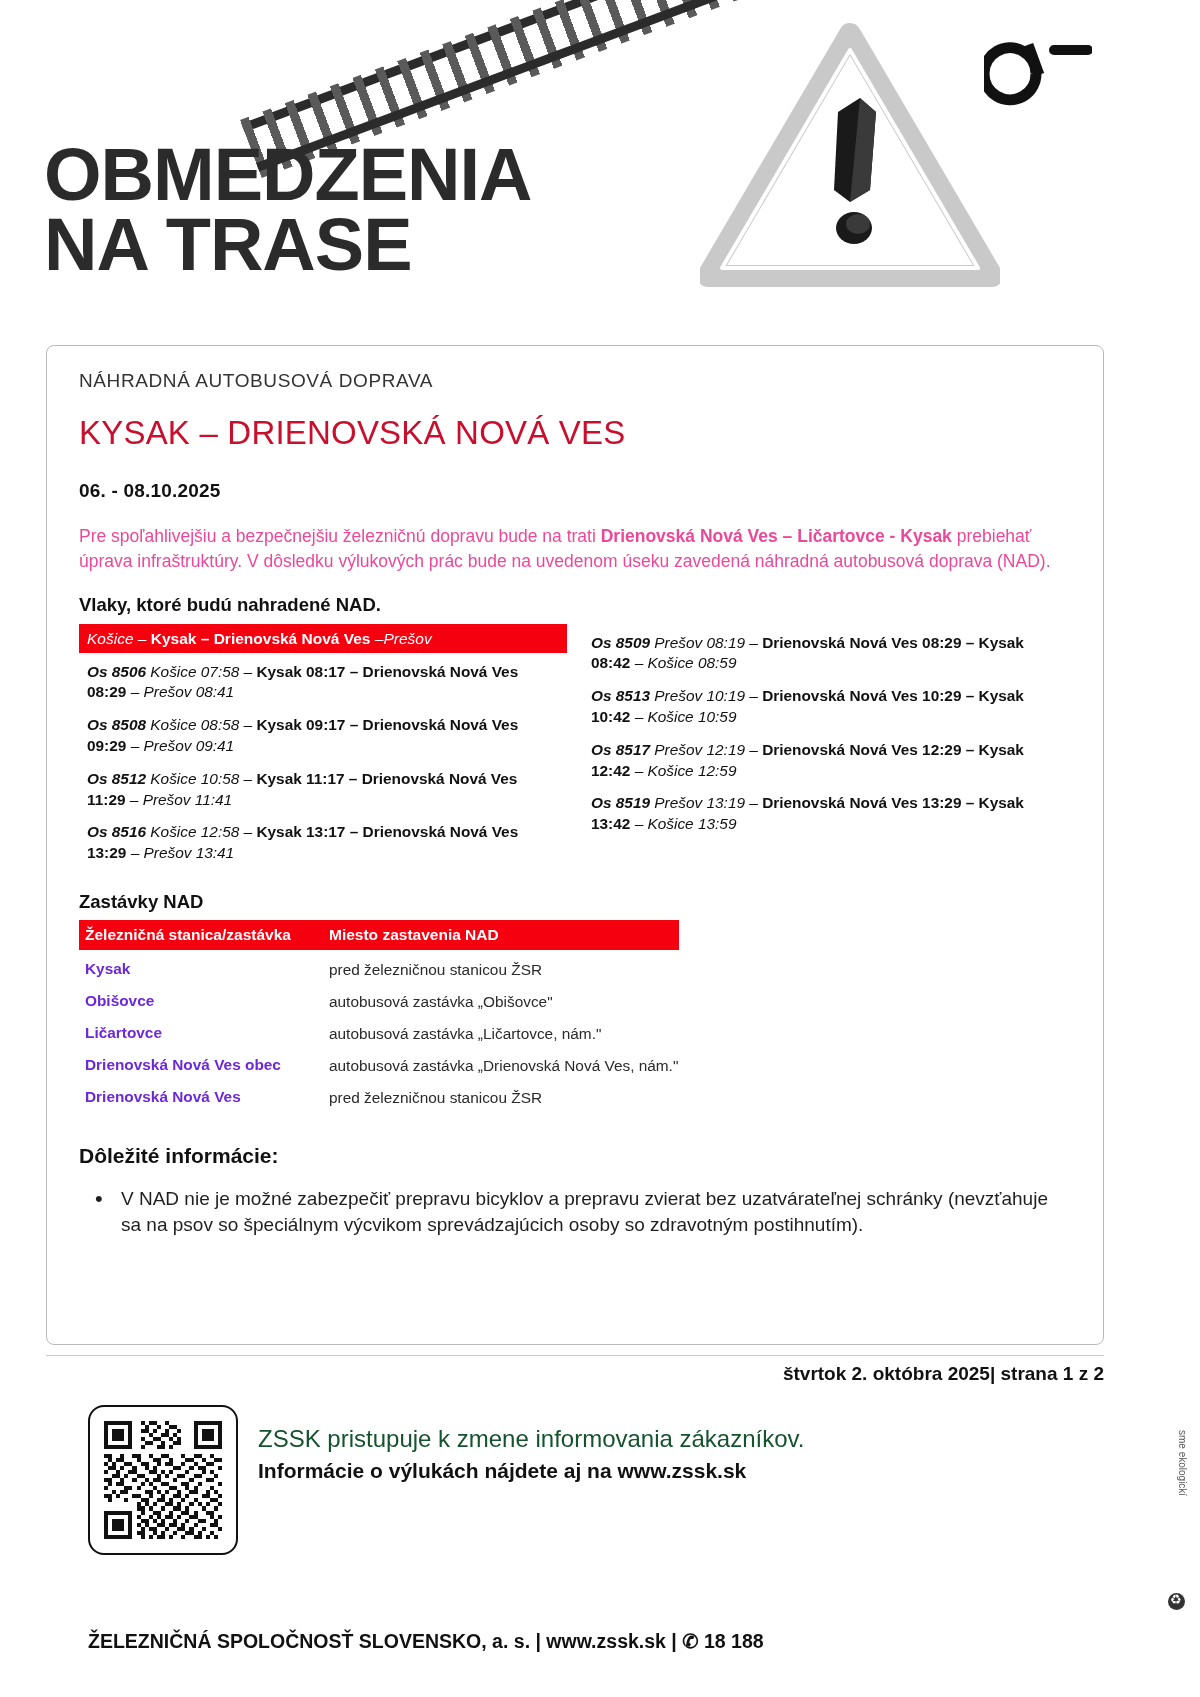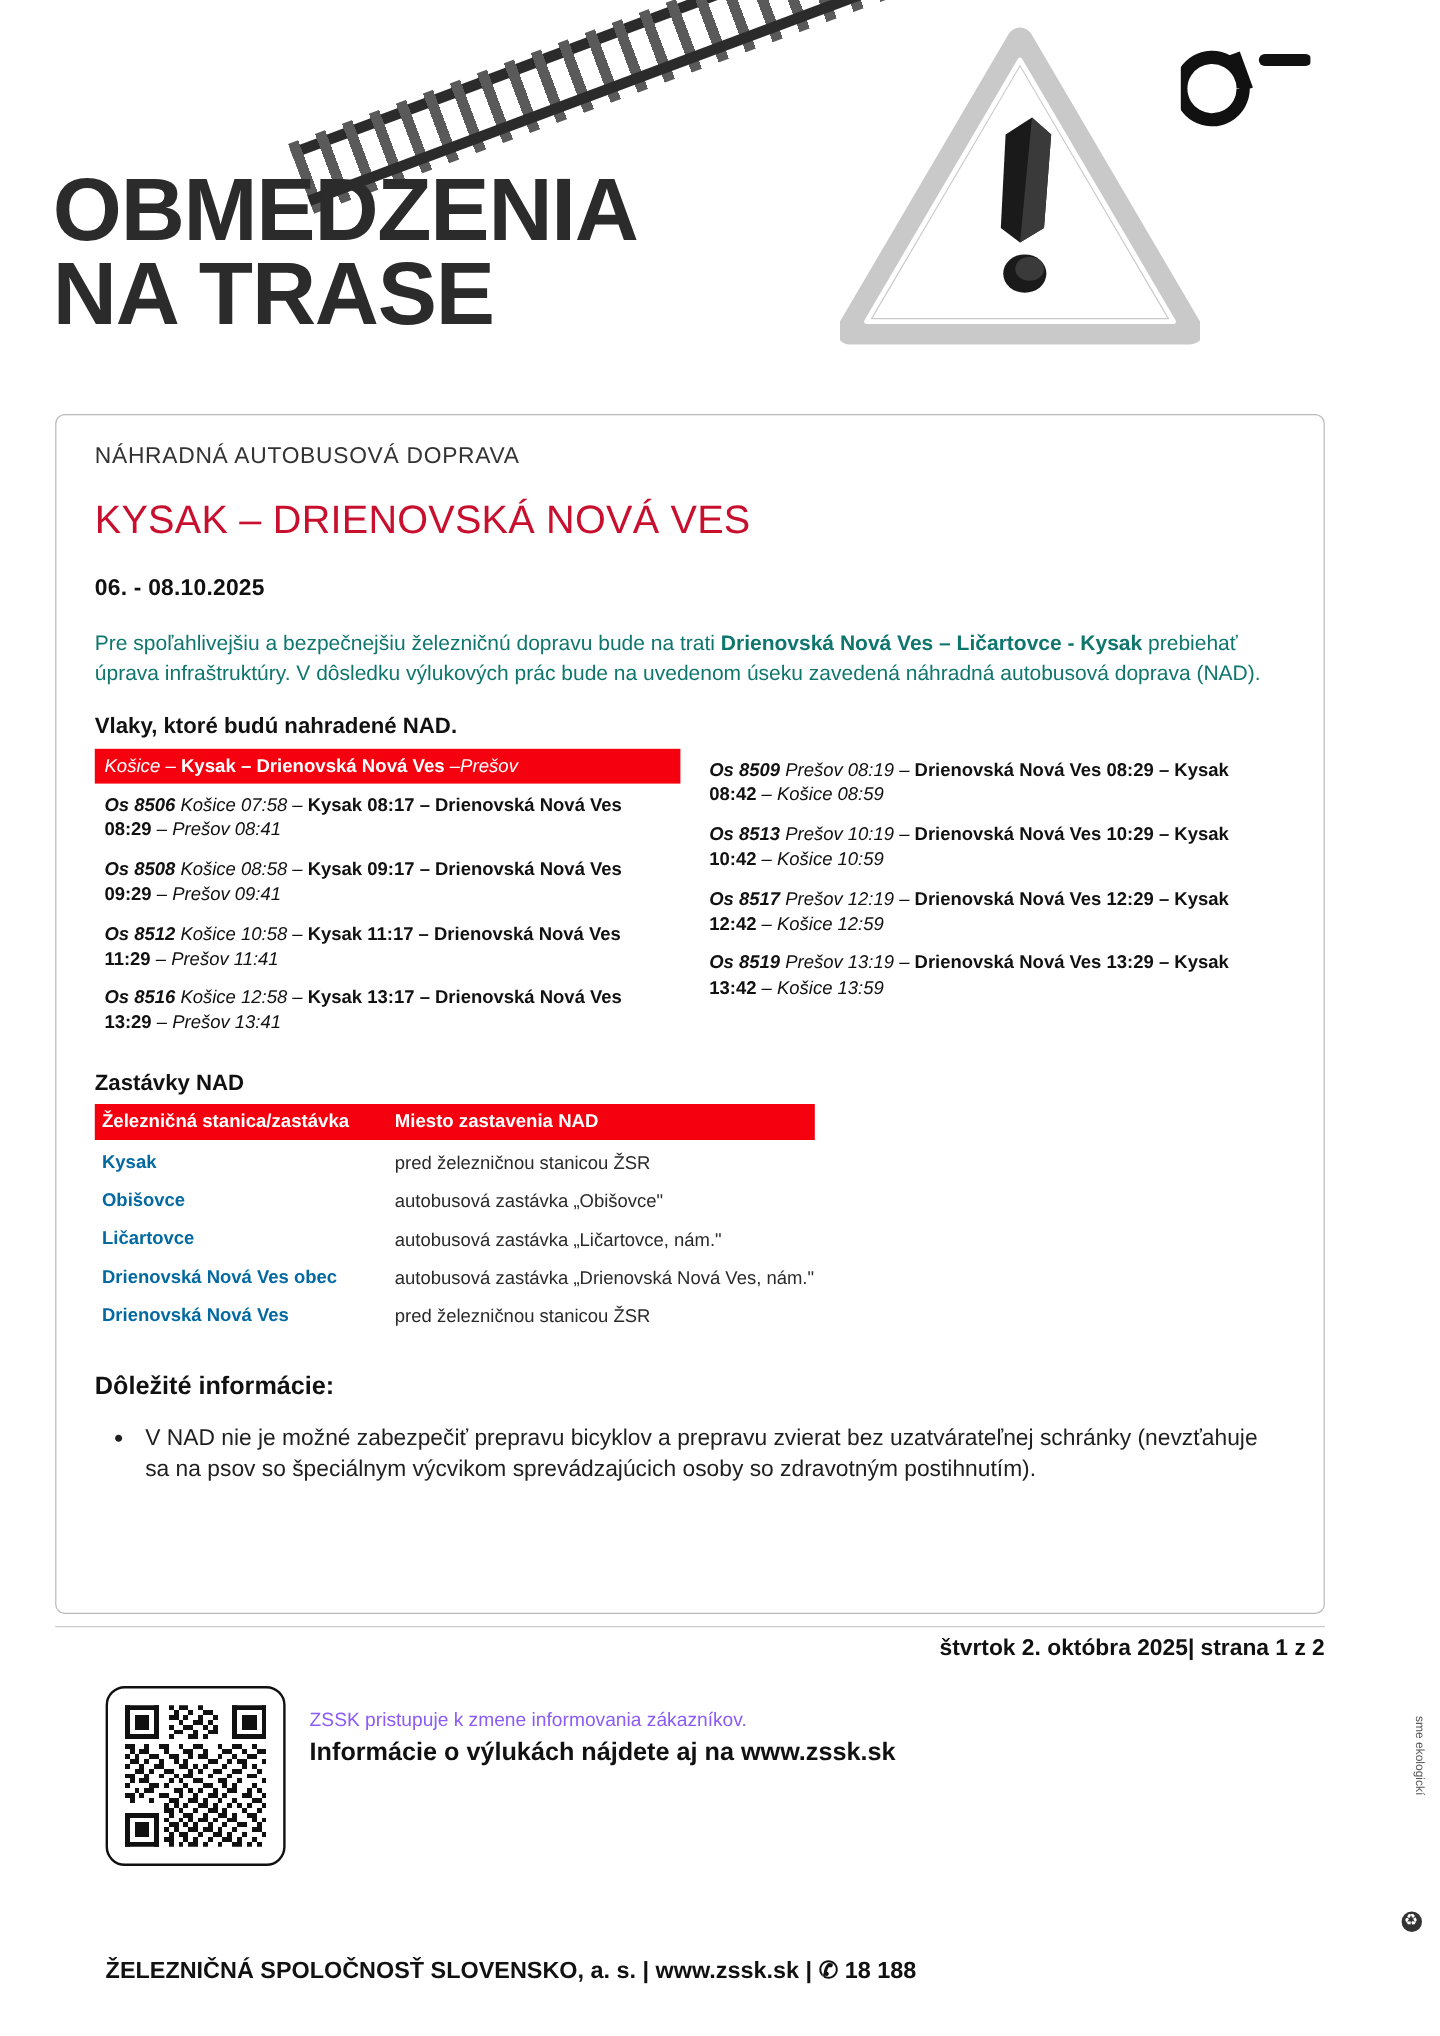--- a/index.html
+++ b/index.html
@@ -115,21 +115,21 @@
     font-size: 19px;
     font-weight: 700;
     color: #111;
     margin-bottom: 22px;
     letter-spacing: 0.2px;
   }
 
   .intro {
     font-size: 17.5px;
     line-height: 1.42;
-    color: #0f766e;
+    color: #ec4899;
     margin-bottom: 20px;
   }
   .intro b { font-weight: 700; }
 
   .section-head {
     font-size: 18.5px;
     font-weight: 700;
     color: #111;
     margin-bottom: 8px;
   }
@@ -188,21 +188,21 @@
   .stop-row {
     display: flex;
     align-items: flex-start;
     padding: 10px 0 2px 0;
     font-size: 15.4px;
   }
   .stop-row .c1 {
     width: 250px;
     padding-left: 6px;
     font-weight: 700;
-    color: #0369a1;
+    color: #6d28d9;
   }
   .stop-row .c2 {
     flex: 1;
     color: #2a2a2a;
     line-height: 1.3;
   }
 
   
   .info-head {
     font-size: 21px;
@@ -260,22 +260,22 @@
   }
   .qr svg { display: block; }
 
   .footer-msg {
     position: absolute;
     left: 258px;
     top: 1425px;
     width: 760px;
   }
   .footer-msg .l1 {
-    font-size: 16px;
-    color: #8b5cf6;
+    font-size: 24px;
+    color: #14532d;
     margin-bottom: 6px;
   }
   .footer-msg .l2 {
     font-size: 21px;
     font-weight: 700;
     color: #111;
   }
 
   .company-line {
     position: absolute;

